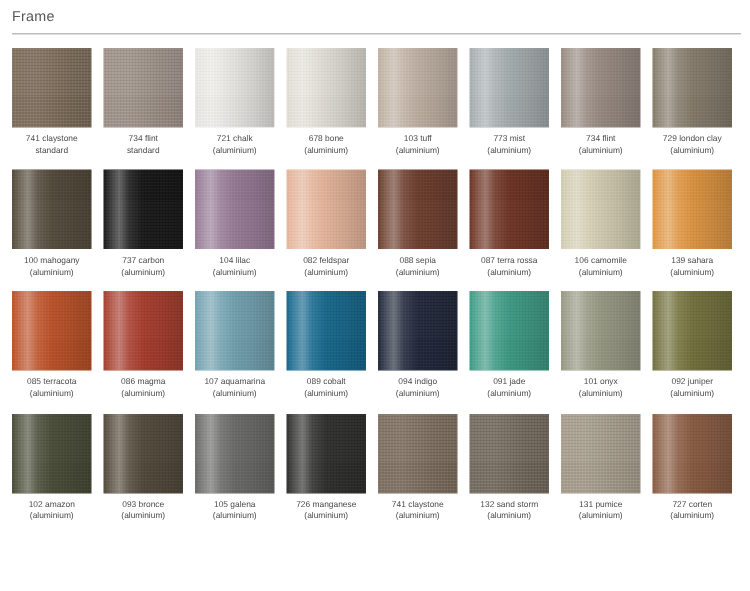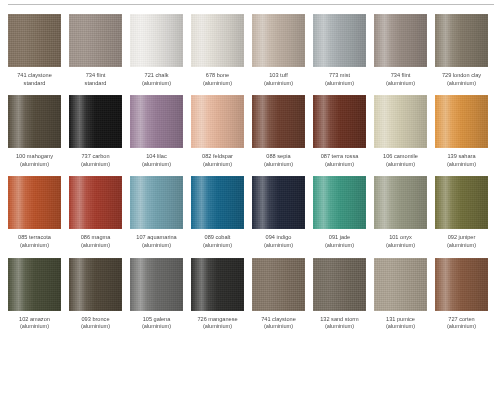--- a/index.html
+++ b/index.html
@@ -113,20 +113,23 @@
     white-space: nowrap;
   }
   .swatch-name { display: block; }
   .swatch-finish { display: block; }
 </style>
 </head>
 <body>
 
 <div class="page">
 
+  <div class="header">
+    <div class="header-title">Frame</div>
+  </div>
   <div class="header-rule"></div>
 
   <div class="swatch-grid">
       <div class="swatch-row">
         <div class="swatch-cell">
           <div class="swatch-chip matte" style="background: rgb(124, 107, 88);"></div>
           <div class="swatch-label">
             <span class="swatch-name">741 claystone</span>
             <span class="swatch-finish">standard</span>
           </div>

